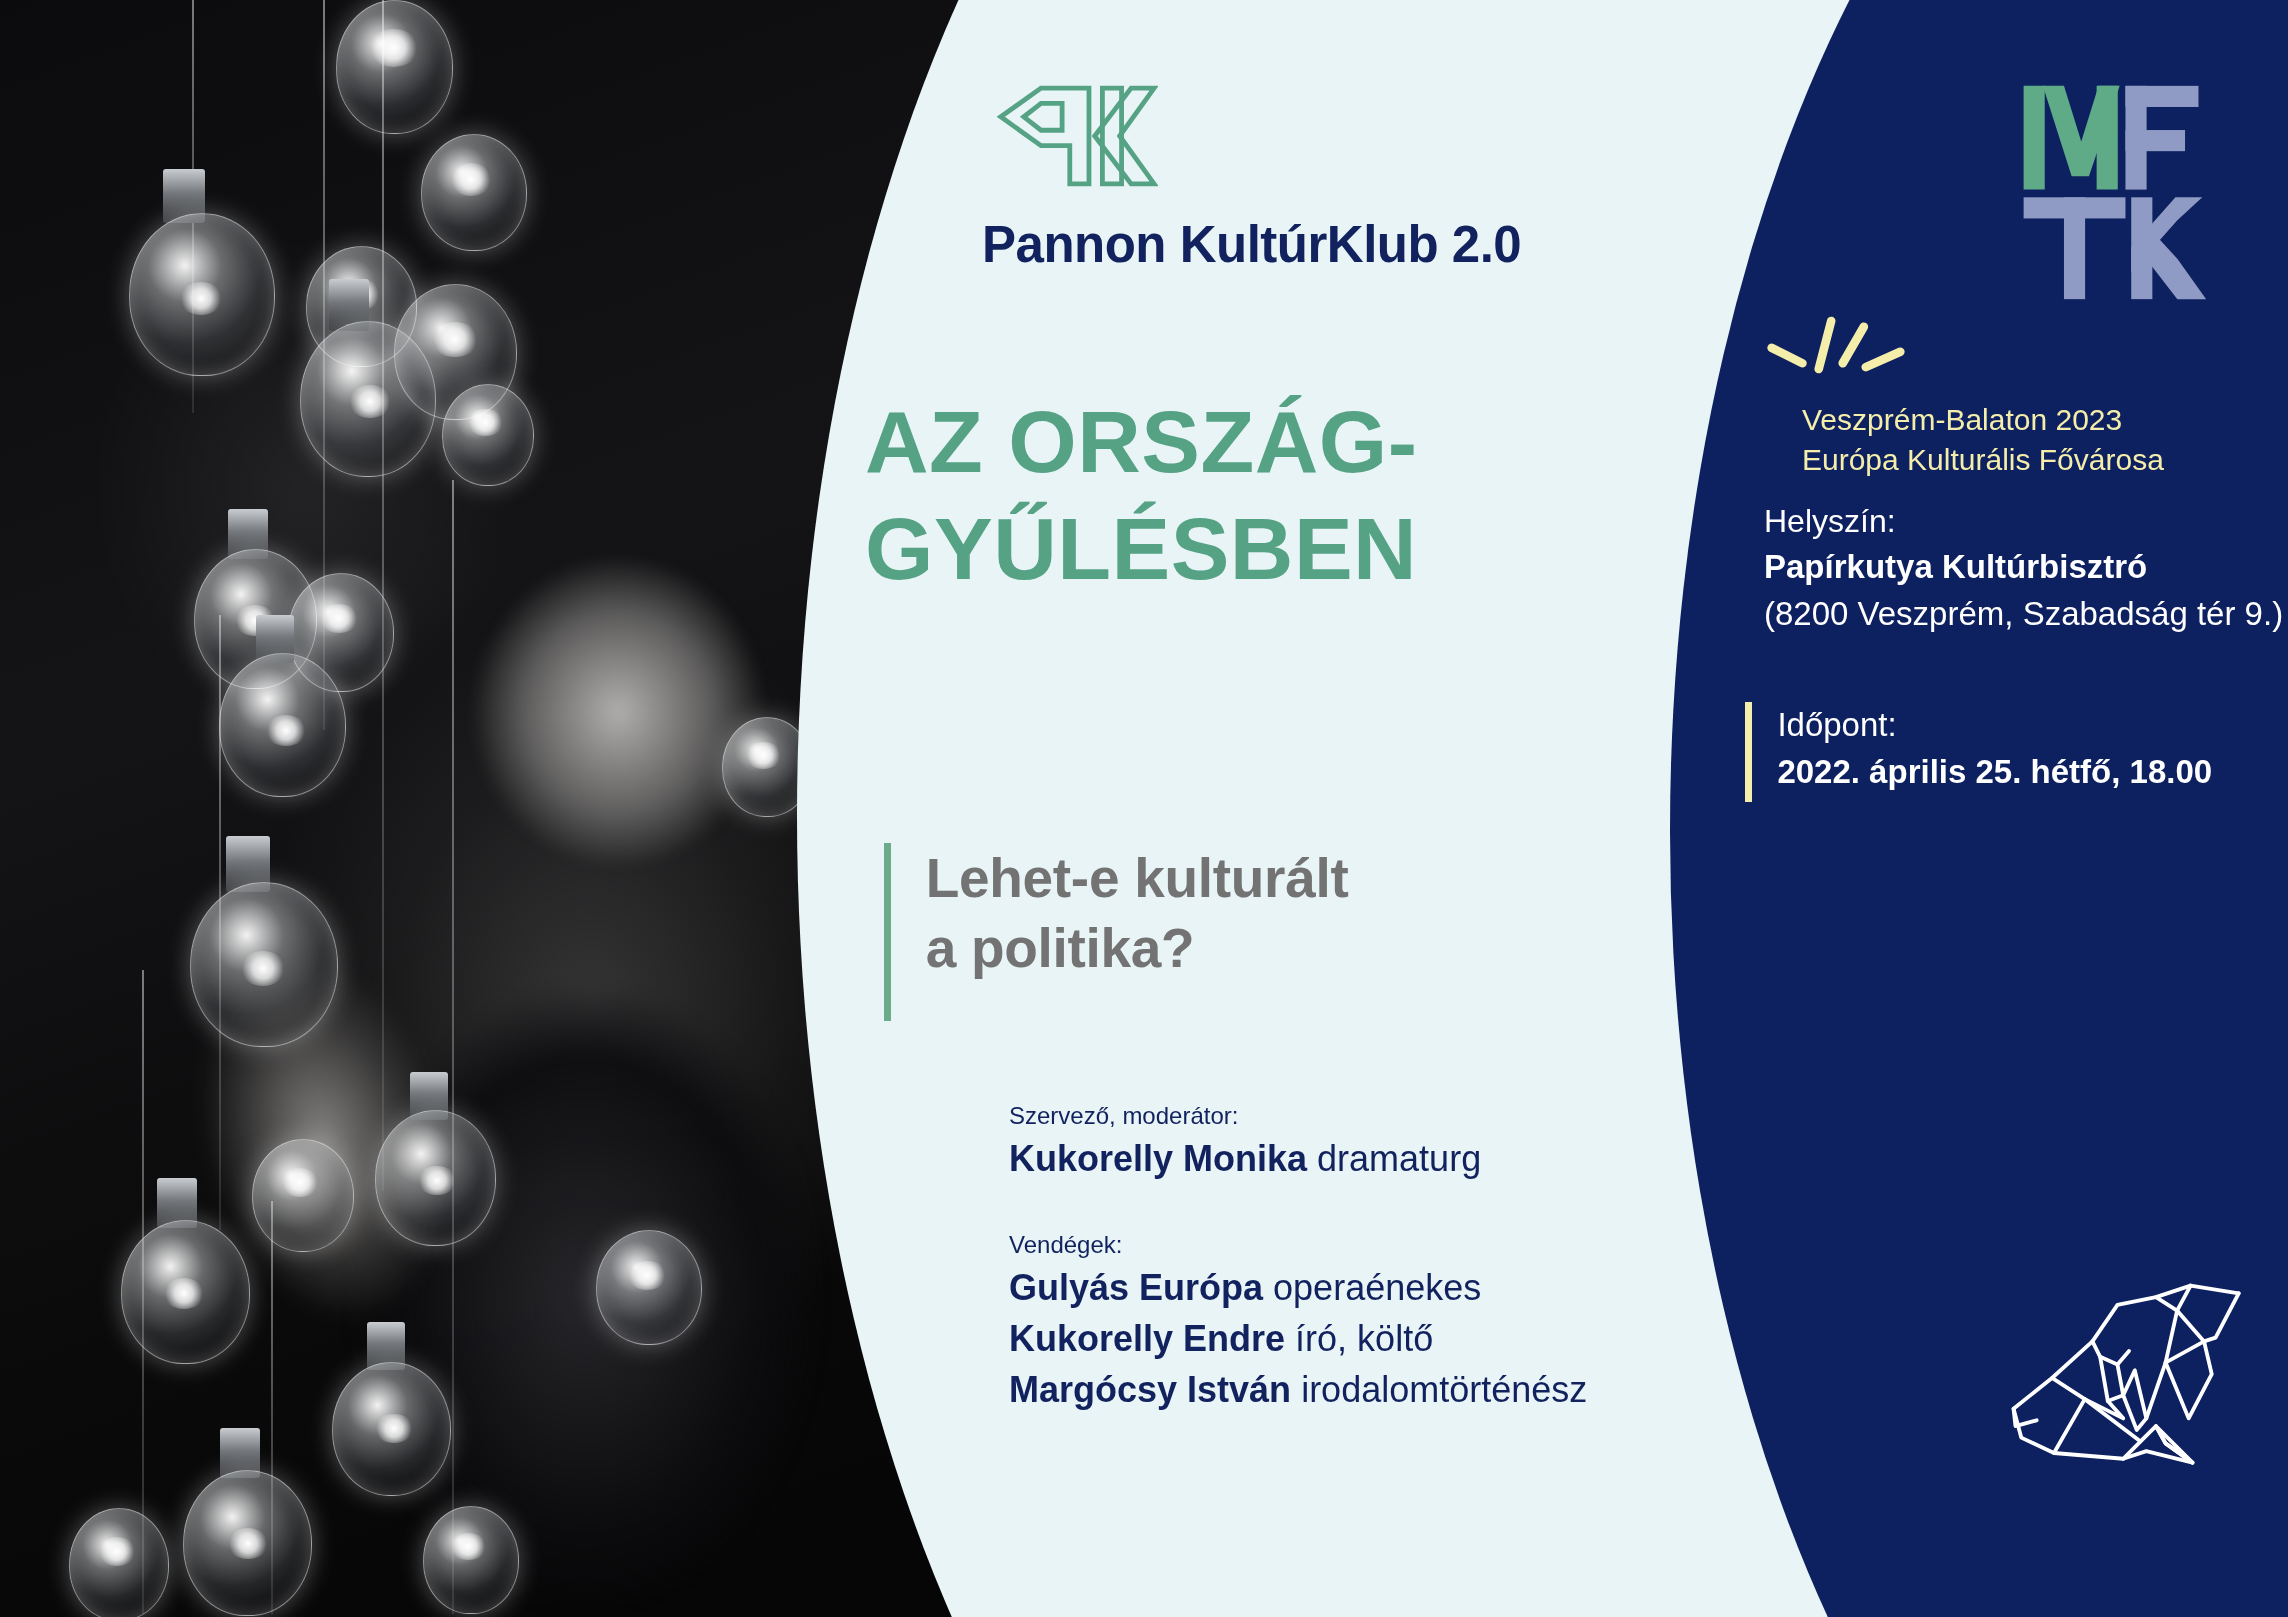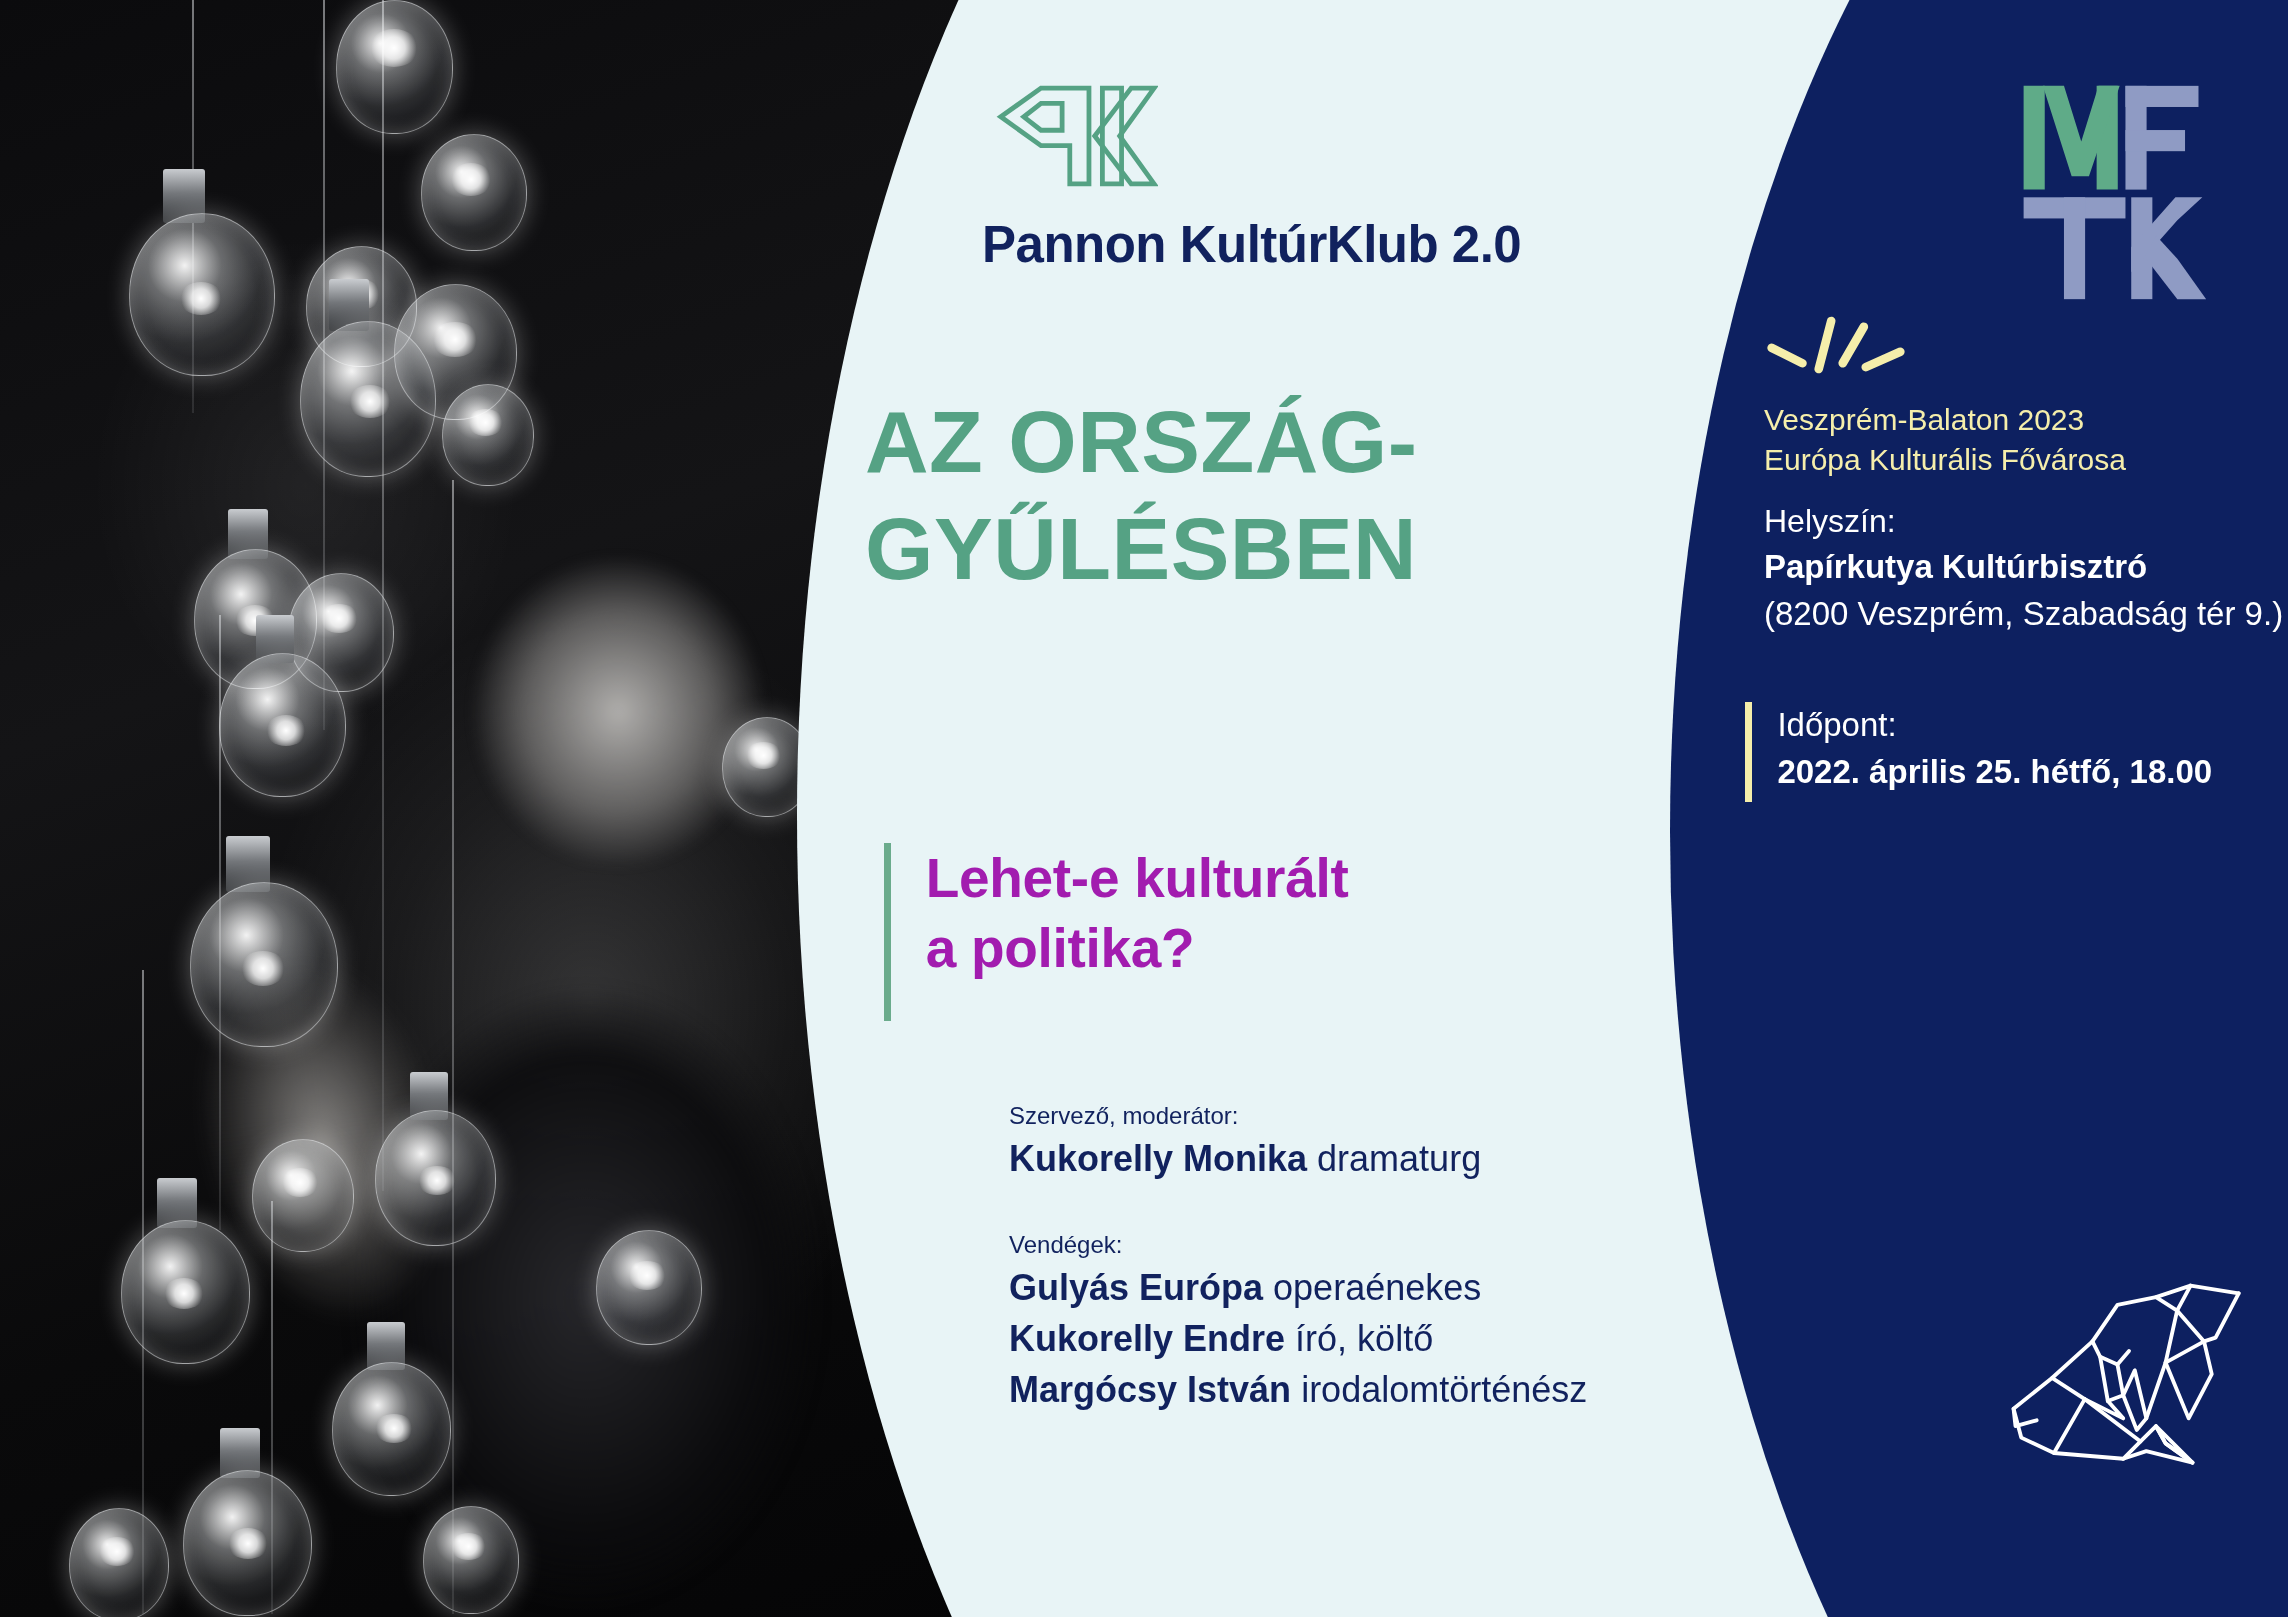--- a/index.html
+++ b/index.html
@@ -100,36 +100,36 @@
   .headline{
     position:absolute;left:-96px;top:388px;width:788px;
     font-size:88px;line-height:1.22;font-weight:bold;color:#55a284;
     letter-spacing:0.5px;
   }
   .subtitle-wrap{
     position:absolute;left:-77px;top:843px;display:flex;gap:35px;
   }
   .sub-bar{width:6.7px;height:178px;background:#6aab8c;flex:0 0 auto;}
   .subtitle{
-    font-size:55px;line-height:1.28;font-weight:bold;color:#a21caf;letter-spacing:-0.3px;
+    font-size:55px;line-height:1.28;font-weight:bold;color:#737373;letter-spacing:-0.3px;
   }
   .credits{position:absolute;left:48px;top:1099px;color:#11225e;}
   .credit-block{margin-bottom:44px;}
   .c-label{font-size:24px;line-height:1.42;font-weight:normal;}
   .c-line{font-size:36px;line-height:1.42;}
   .c-line b{font-weight:bold;}
 
   
   .right{
     position:absolute;left:1737px;top:0;width:551px;height:1618px;color:#ffffff;
   }
   .mftk{position:absolute;left:277px;top:82px;}
   .ecoc{position:absolute;left:27px;top:315px;}
   .ecoc-text{
-    margin-top:21px;font-size:30px;line-height:1.33;color:#f5eeab;font-weight:normal;
+    margin-top:21px;font-size:30px;line-height:1.33;color:#f5eeab;font-weight:normal;margin-left:38px;
   }
   .venue{position:absolute;left:27px;top:499px;}
   .v-label{font-size:32px;line-height:1.42;font-weight:normal;}
   .v-name{font-size:33px;line-height:1.42;font-weight:bold;}
   .v-addr{font-size:33px;line-height:1.42;font-weight:normal;}
   .datetime{position:absolute;left:7.7px;top:702px;display:flex;gap:25px;}
   .dt-bar{width:7.7px;height:100px;background:#f5eeab;flex:0 0 auto;}
   .dt-label{font-size:33px;line-height:1.42;}
   .dt-value{font-size:33px;line-height:1.42;font-weight:bold;}
   .organizer{position:absolute;left:27px;top:921px;}

